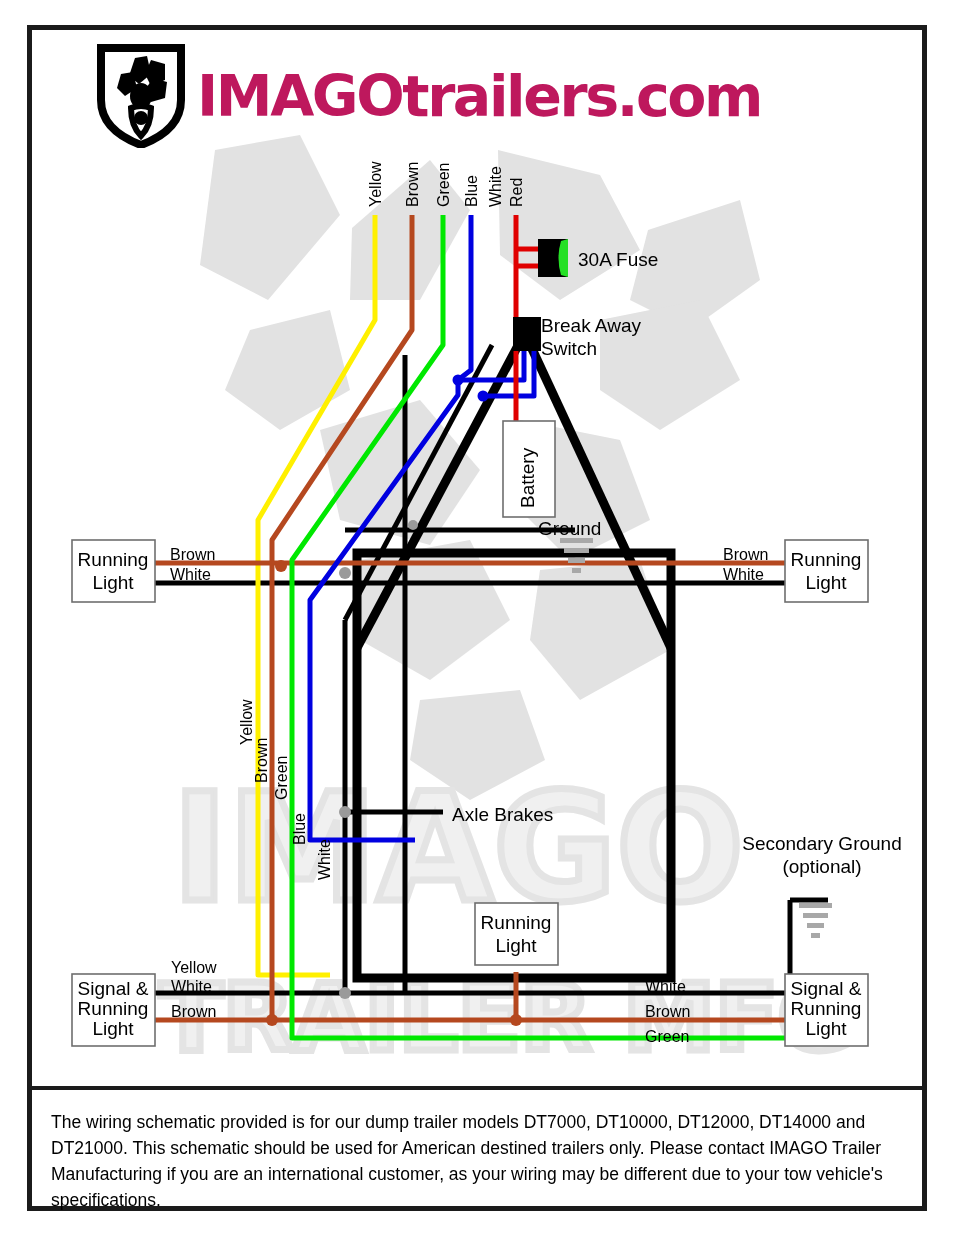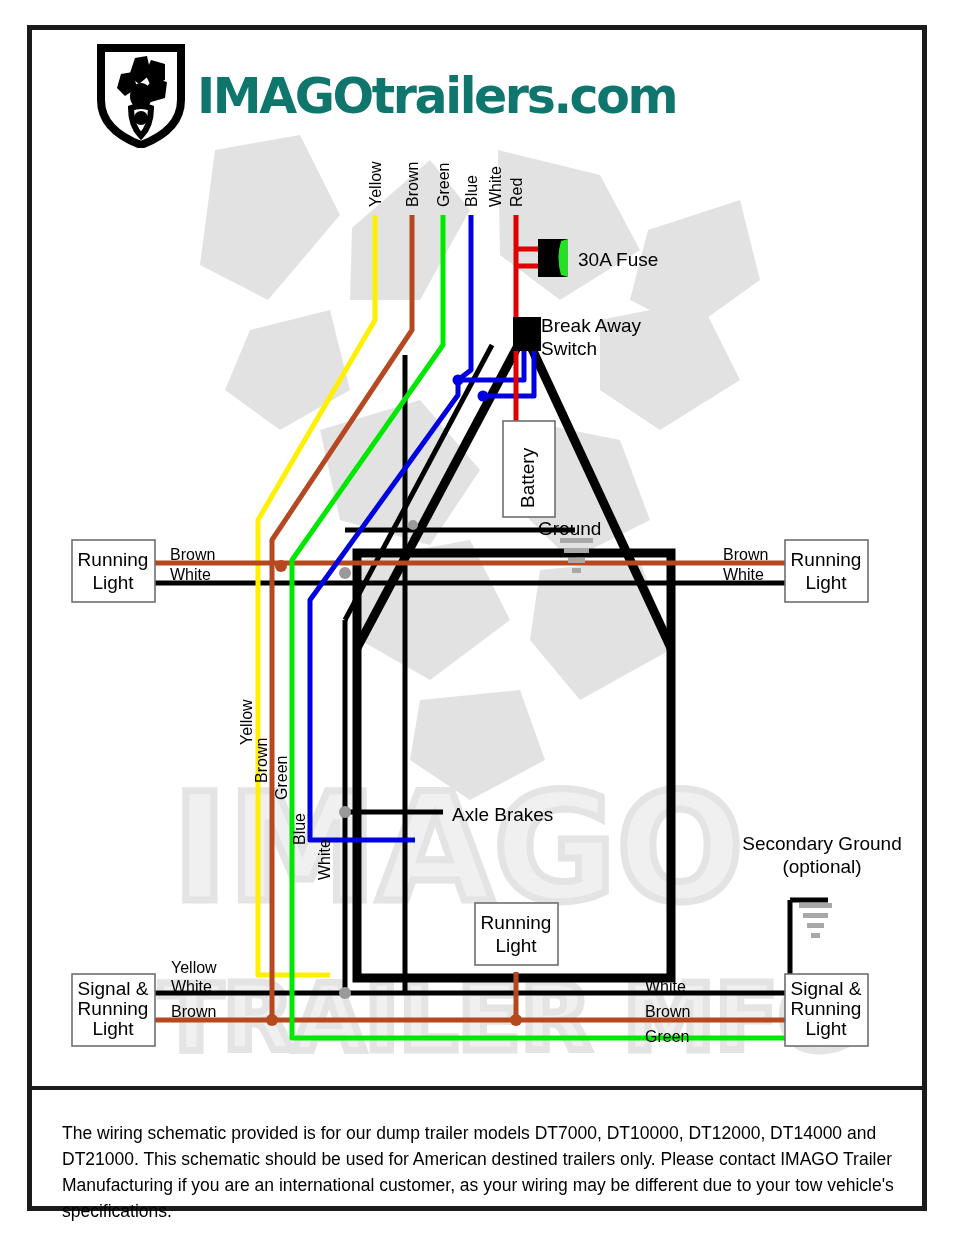--- a/index.html
+++ b/index.html
@@ -58,36 +58,36 @@
     line-height: 26px;
     color: #000000;
   }
   #footer {
     position: absolute;
     left: 50px;
     top: 1108px;
     width: 865px;
   }
   #footer p {
-    margin: 12px;
+    margin: 1px;
   }
   #logo-wrap {
     position: absolute;
     left: 95px;
     top: 44px;
     display: flex;
     align-items: center;
     gap: 10px;
   }
   #logo-text {
     font-family: "DejaVu Sans", sans-serif;
-    font-size: 49px;
+    font-size: 57px;
     font-weight: bold;
     letter-spacing: -2.4px;
-    color: #0f766e;
+    color: #be185d;
     line-height: 1;
     white-space: nowrap;
   }
   .device-box {
     fill: #ffffff;
     stroke: #6e6e6e;
     stroke-width: 1.6;
   }
   .wm {
     fill: #e2e2e2;

